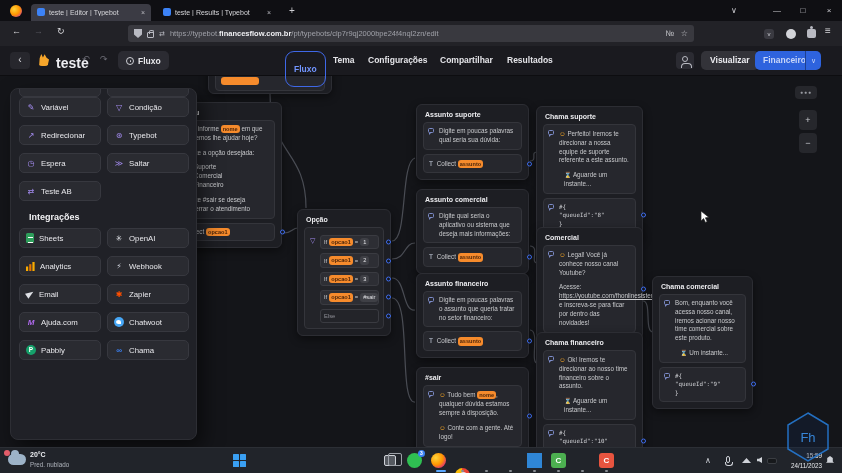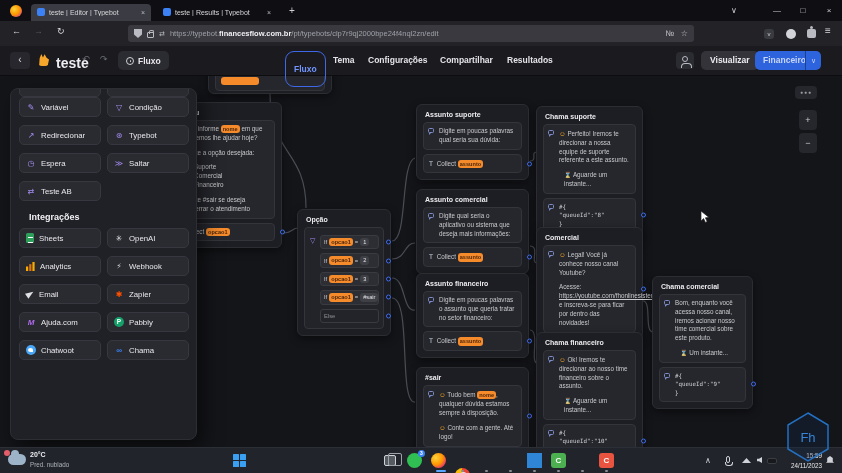--- a/index.html
+++ b/index.html
@@ -463,26 +463,26 @@
         </div>
       <div class="pal-item">
           <span class="pal-glyph gl-zap">✱</span>
           <span>Zapier</span>
         </div>
       <div class="pal-item">
           <span class="pal-glyph gl-make">M</span>
           <span>Ajuda.com</span>
         </div>
       <div class="pal-item">
+          <span class="ic-chatwoot"></span>
+          <span>Chatwoot</span>
+        </div>
+      <div class="pal-item">
           <span class="ic-pabbly">P</span>
           <span>Pabbly</span>
-        </div>
-      <div class="pal-item">
-          <span class="ic-chatwoot"></span>
-          <span>Chatwoot</span>
         </div>
       <div class="pal-item">
           <span class="pal-glyph gl-pixel">∞</span>
           <span>Chama</span>
         </div>
     </div>
   </div>
 
   <div class="taskbar">
     <div>

